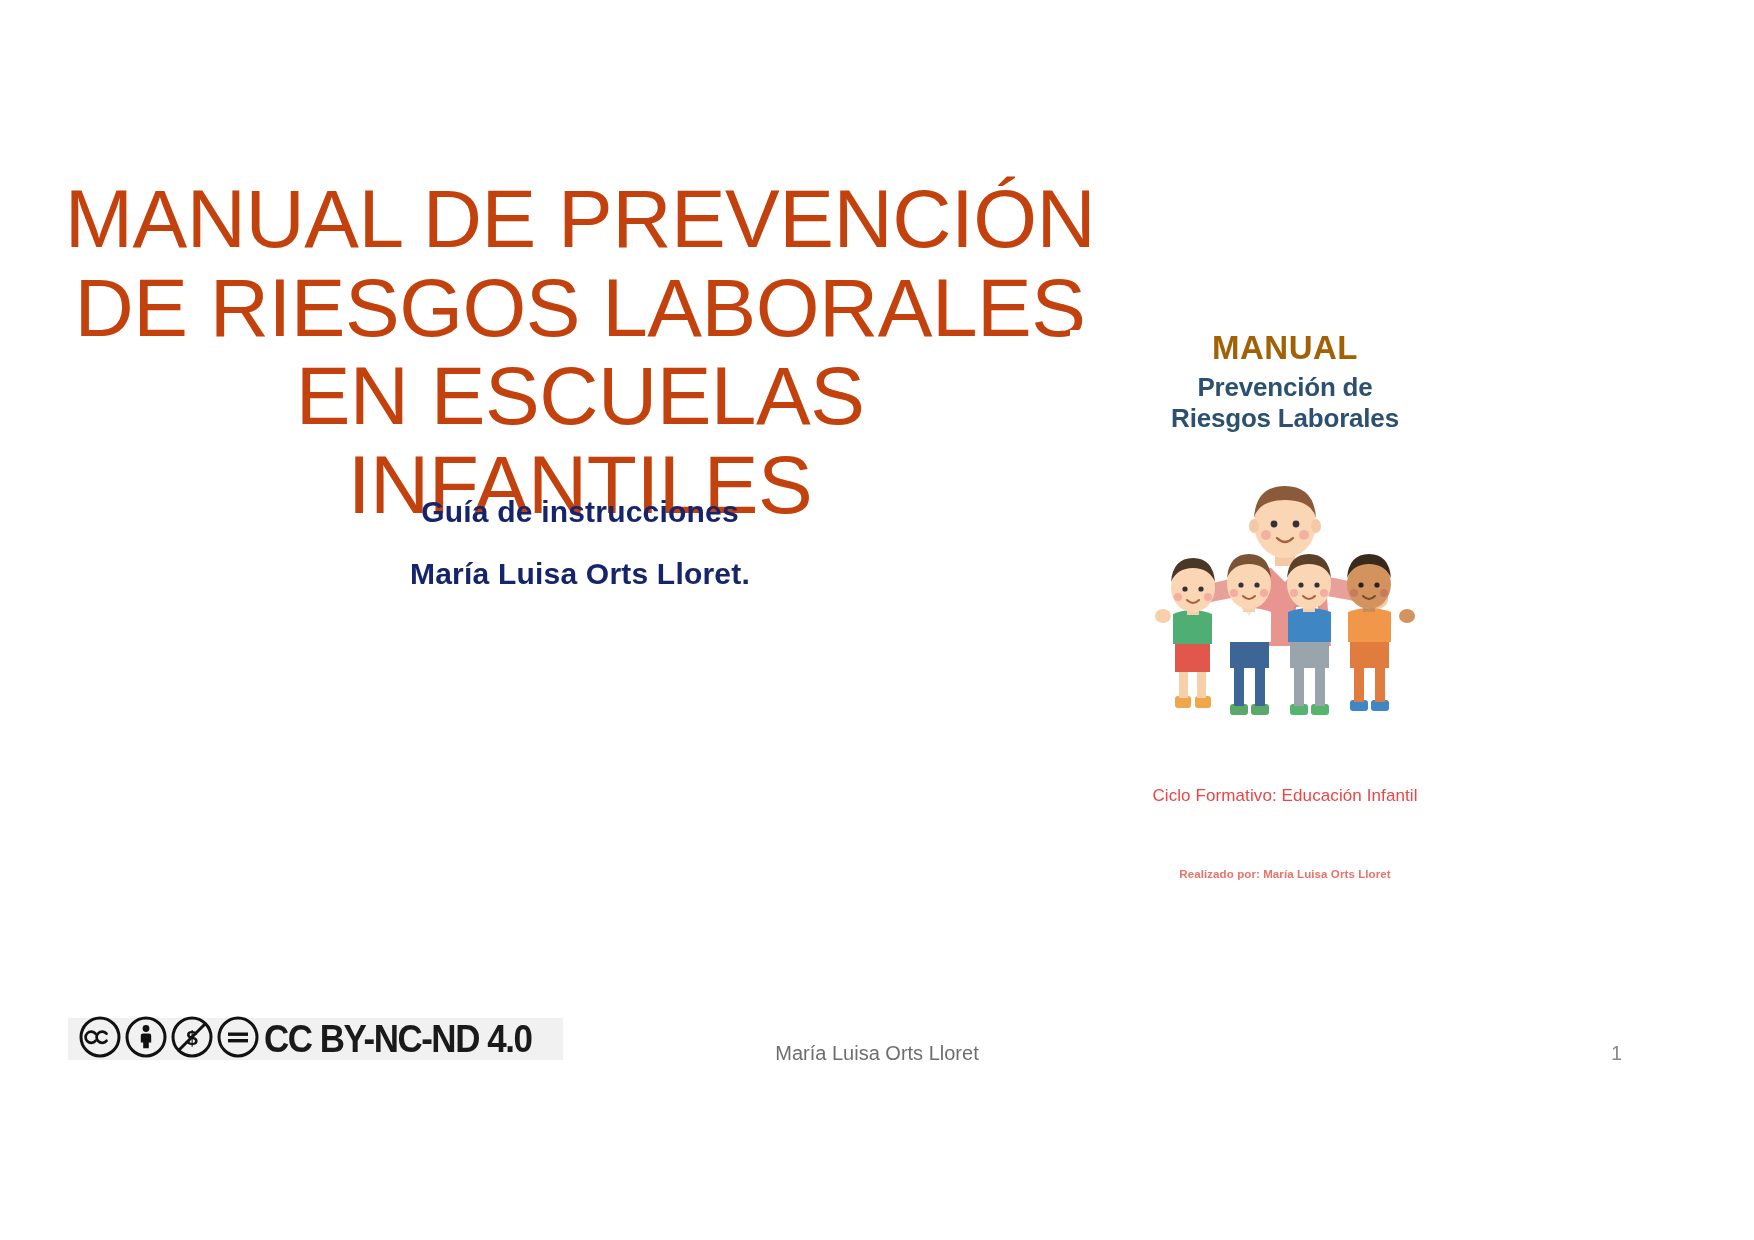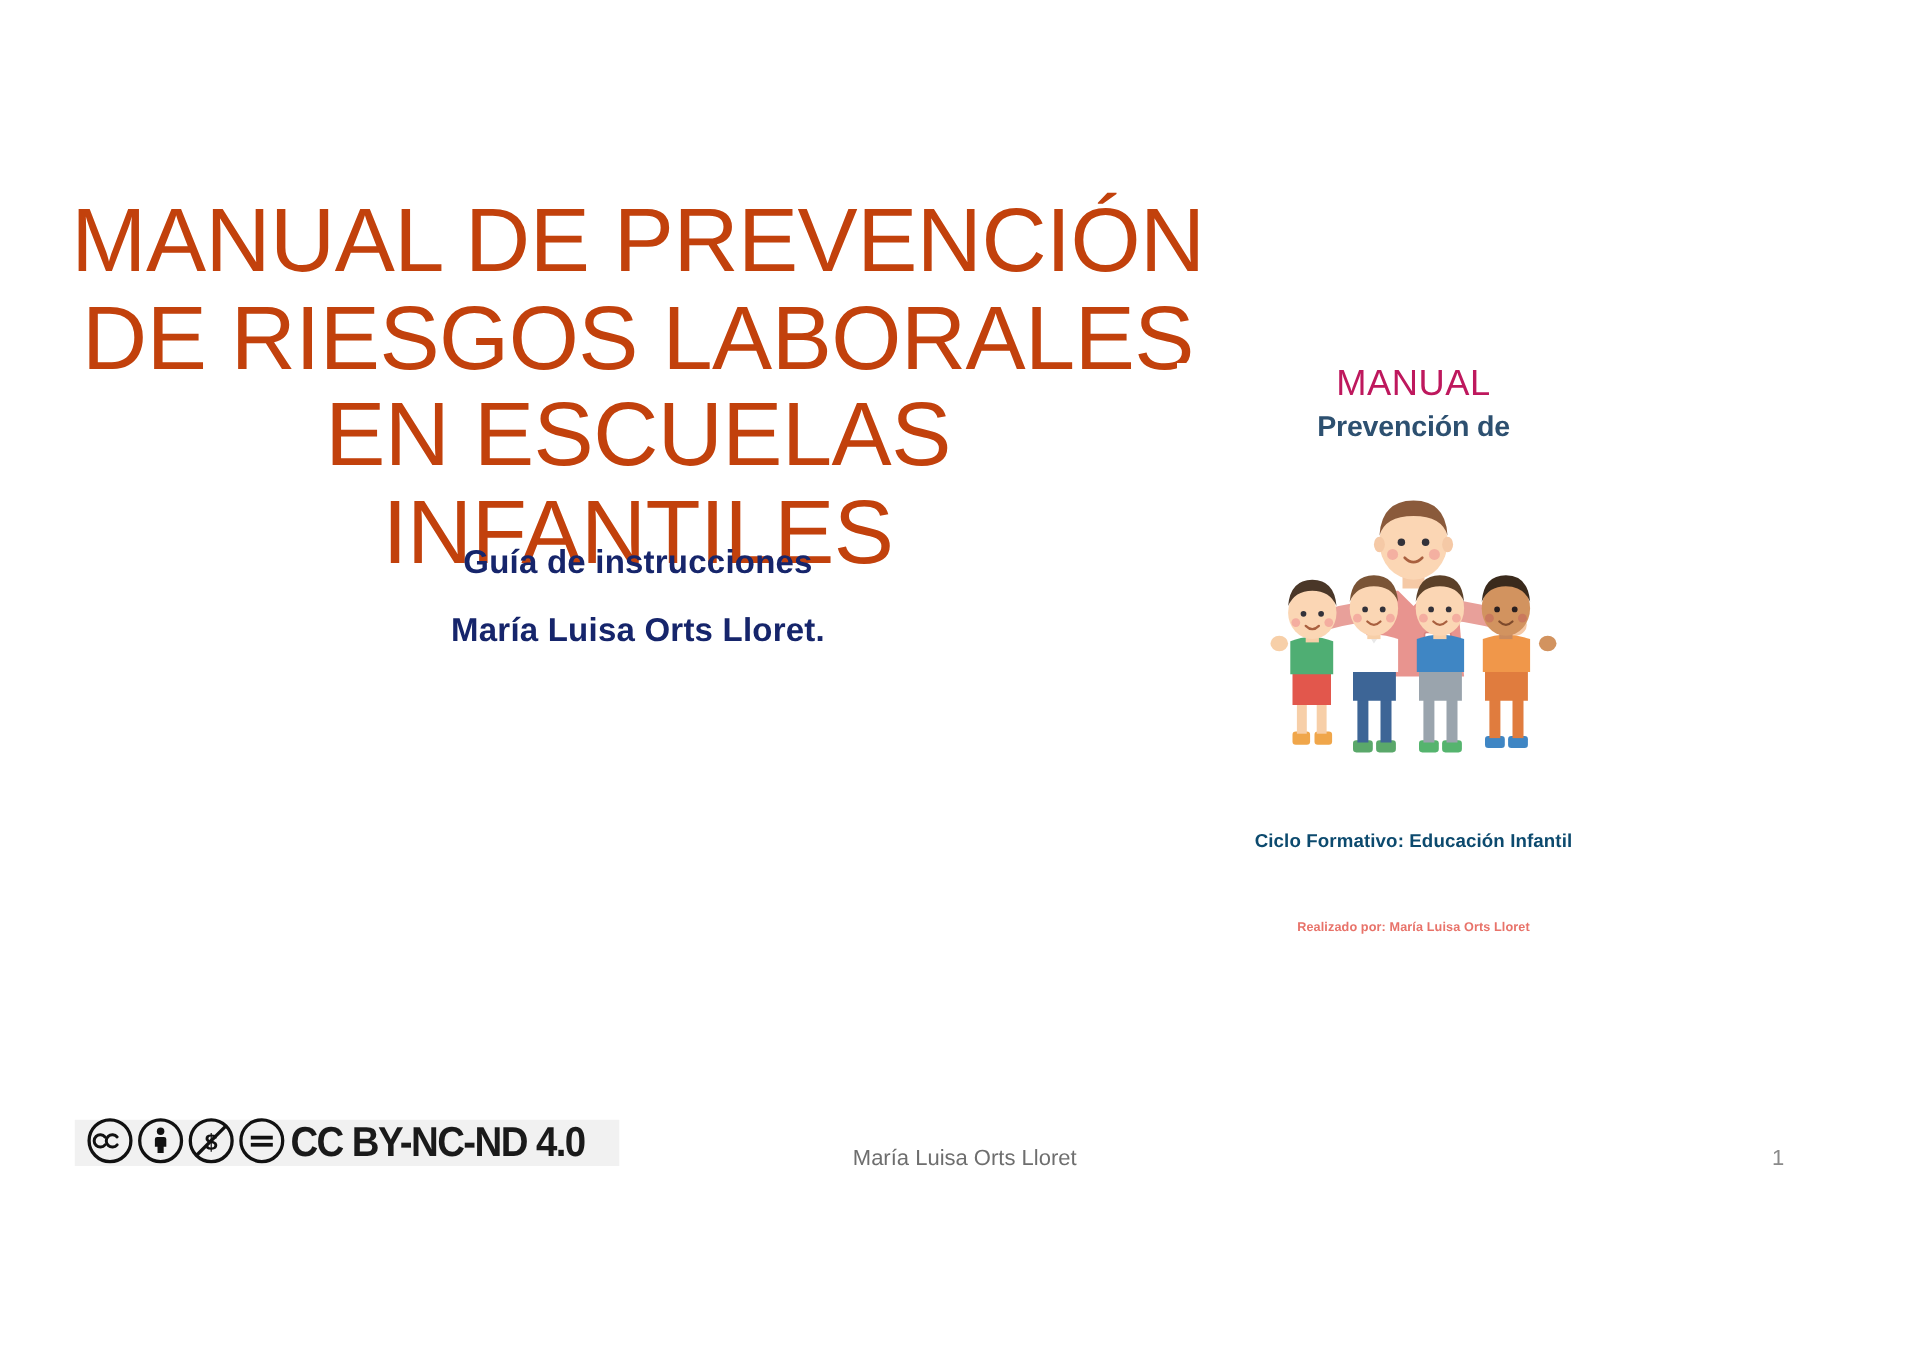--- a/index.html
+++ b/index.html
@@ -62,22 +62,22 @@
     position: absolute;
     left: 1070px;
     top: 330px;
     width: 430px;
     height: 650px;
     background: #ffffff;
     text-align: center;
   }
   .cover-manual {
     font-size: 33px;
-    font-weight: normal;
-    color: #be185d;
+    font-weight: bold;
+    color: #a16207;
     letter-spacing: 0.5px;
     line-height: 1.1;
     margin: 0;
   }
   .cover-sub1, .cover-sub2 {
     font-size: 26px;
     font-weight: bold;
     color: #2d5070;
     line-height: 1.18;
     margin: 6px 0 0 0;
@@ -87,22 +87,22 @@
 
   .cover-art {
     position: relative;
     width: 300px;
     height: 300px;
     margin: 22px auto 0 auto;
   }
 
   .cover-caption {
     font-size: 17px;
-    font-weight: bold;
-    color: #0c4a6e;
+    font-weight: normal;
+    color: #ef4444;
     margin: 30px 0 0 0;
     letter-spacing: 0.1px;
   }
   .cover-credit {
     font-size: 11.5px;
     font-weight: bold;
     color: #e8736a;
     margin: 62px 0 0 0;
     letter-spacing: 0.1px;
   }
@@ -163,20 +163,21 @@
   </div>
 
   <div class="subtitle-block">
     <p class="subtitle-line">Guía de instrucciones</p>
     <p class="subtitle-line">María Luisa Orts Lloret.</p>
   </div>
 
   <div class="cover">
     <p class="cover-manual">MANUAL</p>
     <p class="cover-sub1">Prevención de</p>
+    <p class="cover-sub2">Riesgos Laborales</p>
 
     <div class="cover-art">
       <svg viewBox="0 0 300 300" width="300" height="300" xmlns="http://www.w3.org/2000/svg">
 
         <g>
 
           <path d="M60 132 Q150 104 240 132 L238 150 Q150 124 62 150 Z" fill="#e8a09a"></path>
 
           <ellipse cx="58" cy="143" rx="11" ry="10" fill="#f5c9a6"></ellipse>
           <ellipse cx="242" cy="143" rx="11" ry="10" fill="#f5c9a6"></ellipse>

